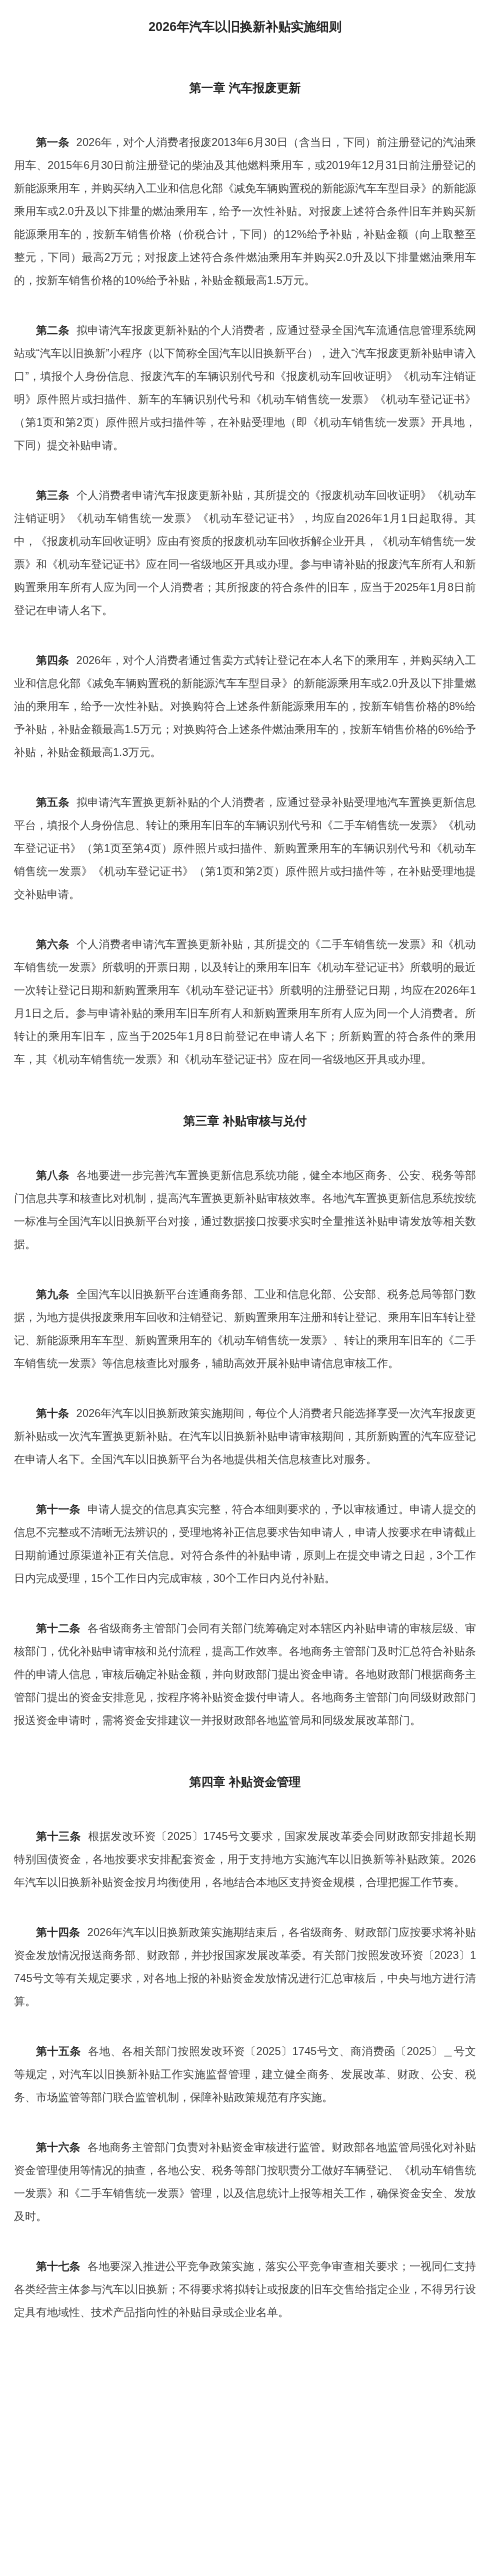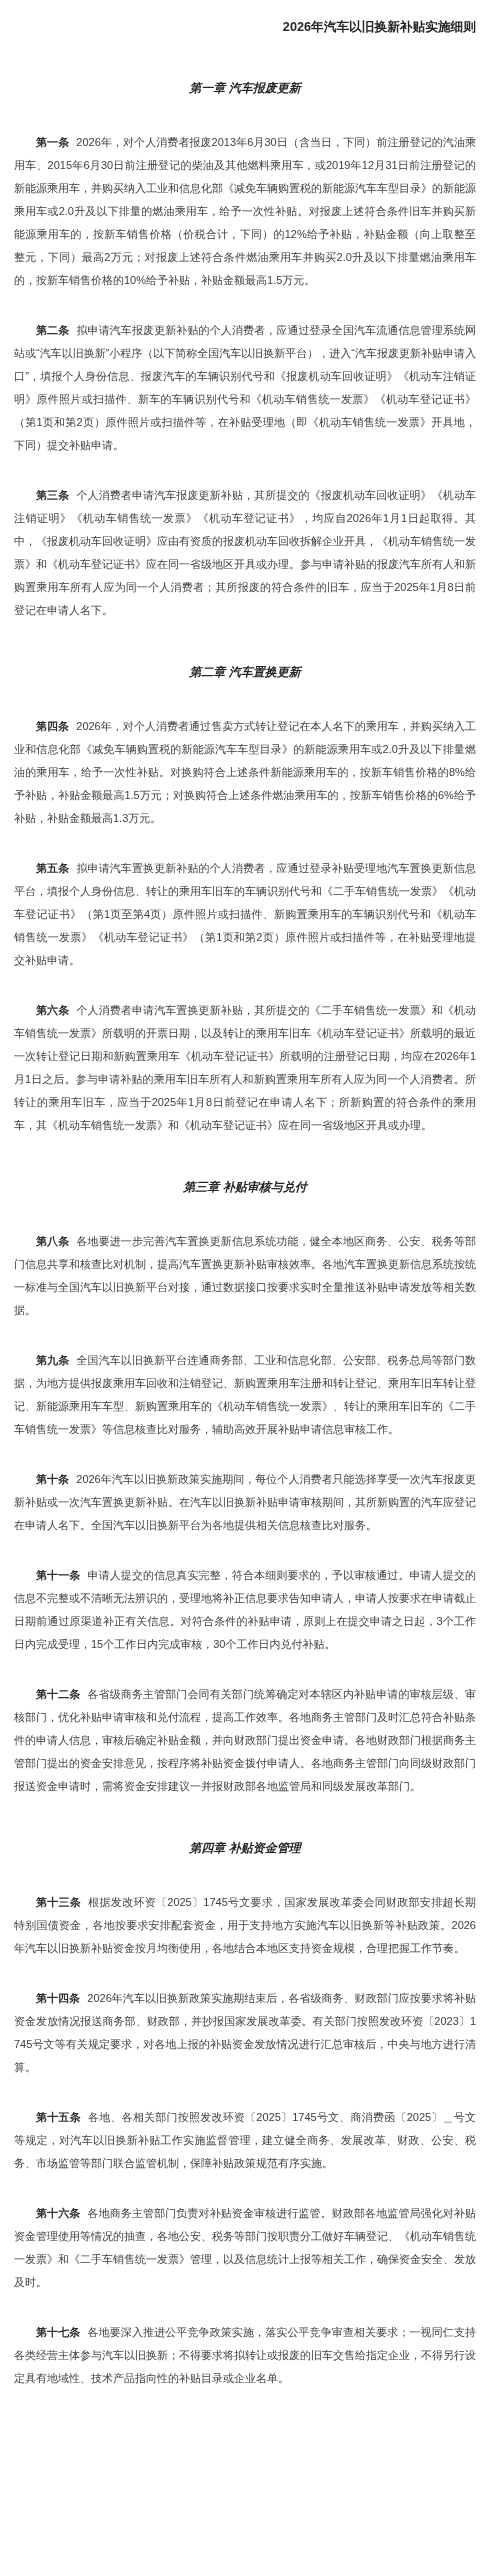--- a/index.html
+++ b/index.html
@@ -15,32 +15,31 @@
     -webkit-font-smoothing: antialiased;
   }
   .doc {
     padding: 18px 14px 24.5px 14px;
     box-sizing: border-box;
   }
   .doc-title {
     font-size: 12.7px;
     line-height: 19.6px;
     font-weight: bold;
-    text-align: right;
+    text-align: center;
     color: #262626;
     margin: 0;
   }
   .chapter-heading {
     font-size: 12px;
     line-height: 18px;
     font-weight: bold;
     text-align: center;
     color: #262626;
     margin: 41px 0 34px 0;
-    font-style: italic;
   }
   .article {
     font-size: 11px;
     line-height: 23px;
     text-align: justify;
     text-indent: 2em;
     margin: 0 0 27px 0;
     color: #3d3d3d;
     word-break: break-all;
   }
@@ -54,21 +53,20 @@
 <body>
 
 <main class="doc">
   <h1 class="doc-title">2026年汽车以旧换新补贴实施细则</h1>
 
   <div id="chapters">
       <h2 class="chapter-heading">第一章 汽车报废更新</h2>
       <p class="article"><span class="art-num">第一条</span><span>2026年，对个人消费者报废2013年6月30日（含当日，下同）前注册登记的汽油乘用车、2015年6月30日前注册登记的柴油及其他燃料乘用车，或2019年12月31日前注册登记的新能源乘用车，并购买纳入工业和信息化部《减免车辆购置税的新能源汽车车型目录》的新能源乘用车或2.0升及以下排量的燃油乘用车，给予一次性补贴。对报废上述符合条件旧车并购买新能源乘用车的，按新车销售价格（价税合计，下同）的12%给予补贴，补贴金额（向上取整至整元，下同）最高2万元；对报废上述符合条件燃油乘用车并购买2.0升及以下排量燃油乘用车的，按新车销售价格的10%给予补贴，补贴金额最高1.5万元。</span></p>
       <p class="article"><span class="art-num">第二条</span><span>拟申请汽车报废更新补贴的个人消费者，应通过登录全国汽车流通信息管理系统网站或“汽车以旧换新”小程序（以下简称全国汽车以旧换新平台），进入“汽车报废更新补贴申请入口”，填报个人身份信息、报废汽车的车辆识别代号和《报废机动车回收证明》《机动车注销证明》原件照片或扫描件、新车的车辆识别代号和《机动车销售统一发票》《机动车登记证书》（第1页和第2页）原件照片或扫描件等，在补贴受理地（即《机动车销售统一发票》开具地，下同）提交补贴申请。</span></p>
       <p class="article"><span class="art-num">第三条</span><span>个人消费者申请汽车报废更新补贴，其所提交的《报废机动车回收证明》《机动车注销证明》《机动车销售统一发票》《机动车登记证书》，均应自2026年1月1日起取得。其中，《报废机动车回收证明》应由有资质的报废机动车回收拆解企业开具，《机动车销售统一发票》和《机动车登记证书》应在同一省级地区开具或办理。参与申请补贴的报废汽车所有人和新购置乘用车所有人应为同一个人消费者；其所报废的符合条件的旧车，应当于2025年1月8日前登记在申请人名下。</span></p>
-      <h2 class="chapter-heading">第二章 汽车置换更新</h2>
       <p class="article"><span class="art-num">第四条</span><span>2026年，对个人消费者通过售卖方式转让登记在本人名下的乘用车，并购买纳入工业和信息化部《减免车辆购置税的新能源汽车车型目录》的新能源乘用车或2.0升及以下排量燃油的乘用车，给予一次性补贴。对换购符合上述条件新能源乘用车的，按新车销售价格的8%给予补贴，补贴金额最高1.5万元；对换购符合上述条件燃油乘用车的，按新车销售价格的6%给予补贴，补贴金额最高1.3万元。</span></p>
       <p class="article"><span class="art-num">第五条</span><span>拟申请汽车置换更新补贴的个人消费者，应通过登录补贴受理地汽车置换更新信息平台，填报个人身份信息、转让的乘用车旧车的车辆识别代号和《二手车销售统一发票》《机动车登记证书》（第1页至第4页）原件照片或扫描件、新购置乘用车的车辆识别代号和《机动车销售统一发票》《机动车登记证书》（第1页和第2页）原件照片或扫描件等，在补贴受理地提交补贴申请。</span></p>
       <p class="article"><span class="art-num">第六条</span><span>个人消费者申请汽车置换更新补贴，其所提交的《二手车销售统一发票》和《机动车销售统一发票》所载明的开票日期，以及转让的乘用车旧车《机动车登记证书》所载明的最近一次转让登记日期和新购置乘用车《机动车登记证书》所载明的注册登记日期，均应在2026年1月1日之后。参与申请补贴的乘用车旧车所有人和新购置乘用车所有人应为同一个人消费者。所转让的乘用车旧车，应当于2025年1月8日前登记在申请人名下；所新购置的符合条件的乘用车，其《机动车销售统一发票》和《机动车登记证书》应在同一省级地区开具或办理。</span></p>
       <h2 class="chapter-heading">第三章 补贴审核与兑付</h2>
       <p class="article"><span class="art-num">第八条</span><span>各地要进一步完善汽车置换更新信息系统功能，健全本地区商务、公安、税务等部门信息共享和核查比对机制，提高汽车置换更新补贴审核效率。各地汽车置换更新信息系统按统一标准与全国汽车以旧换新平台对接，通过数据接口按要求实时全量推送补贴申请发放等相关数据。</span></p>
       <p class="article"><span class="art-num">第九条</span><span>全国汽车以旧换新平台连通商务部、工业和信息化部、公安部、税务总局等部门数据，为地方提供报废乘用车回收和注销登记、新购置乘用车注册和转让登记、乘用车旧车转让登记、新能源乘用车车型、新购置乘用车的《机动车销售统一发票》、转让的乘用车旧车的《二手车销售统一发票》等信息核查比对服务，辅助高效开展补贴申请信息审核工作。</span></p>
       <p class="article"><span class="art-num">第十条</span><span>2026年汽车以旧换新政策实施期间，每位个人消费者只能选择享受一次汽车报废更新补贴或一次汽车置换更新补贴。在汽车以旧换新补贴申请审核期间，其所新购置的汽车应登记在申请人名下。全国汽车以旧换新平台为各地提供相关信息核查比对服务。</span></p>
       <p class="article"><span class="art-num">第十一条</span><span>申请人提交的信息真实完整，符合本细则要求的，予以审核通过。申请人提交的信息不完整或不清晰无法辨识的，受理地将补正信息要求告知申请人，申请人按要求在申请截止日期前通过原渠道补正有关信息。对符合条件的补贴申请，原则上在提交申请之日起，3个工作日内完成受理，15个工作日内完成审核，30个工作日内兑付补贴。</span></p>
       <p class="article"><span class="art-num">第十二条</span><span>各省级商务主管部门会同有关部门统筹确定对本辖区内补贴申请的审核层级、审核部门，优化补贴申请审核和兑付流程，提高工作效率。各地商务主管部门及时汇总符合补贴条件的申请人信息，审核后确定补贴金额，并向财政部门提出资金申请。各地财政部门根据商务主管部门提出的资金安排意见，按程序将补贴资金拨付申请人。各地商务主管部门向同级财政部门报送资金申请时，需将资金安排建议一并报财政部各地监管局和同级发展改革部门。</span></p>
       <h2 class="chapter-heading">第四章 补贴资金管理</h2>

